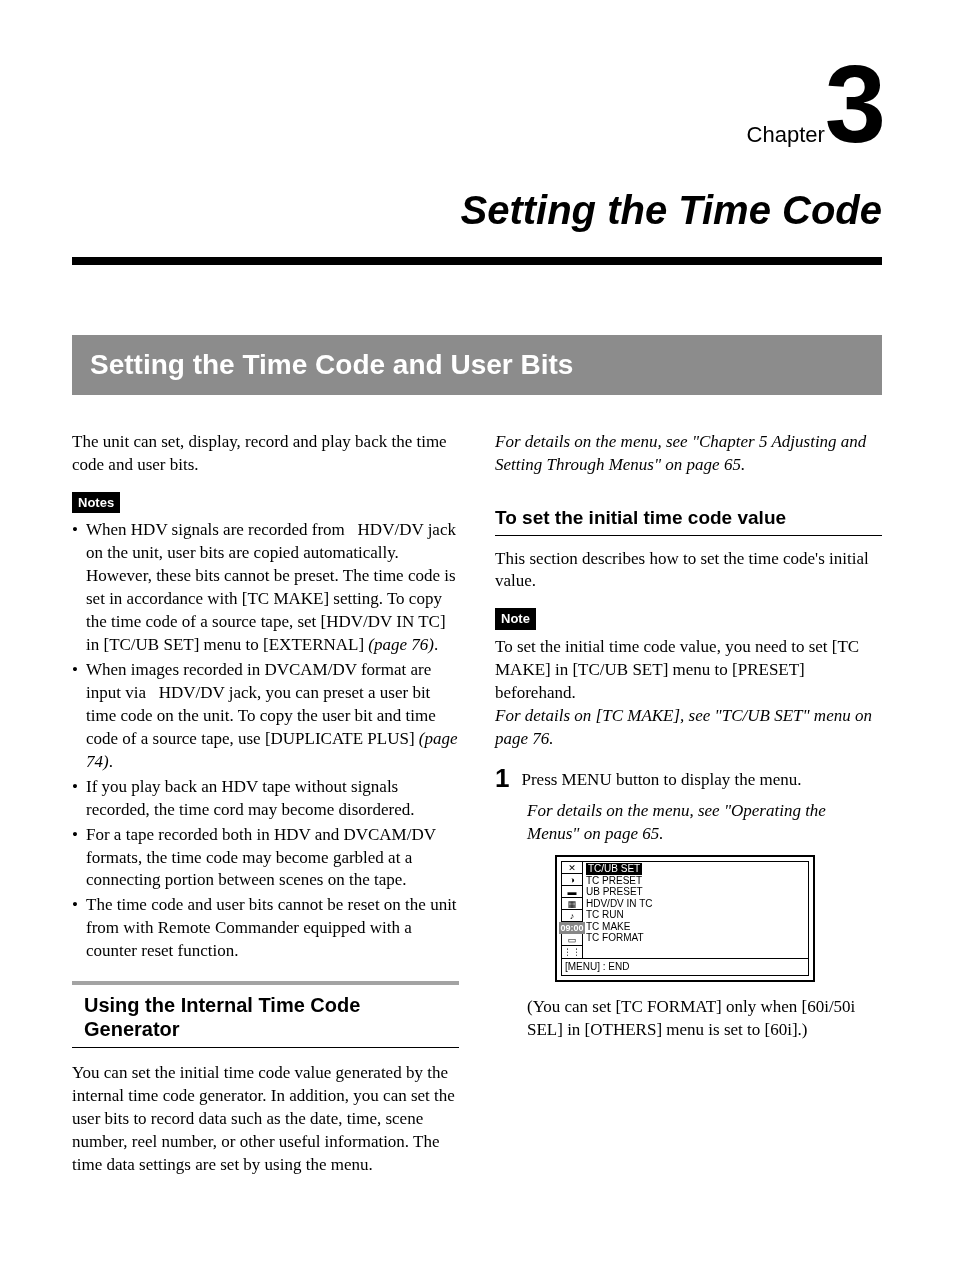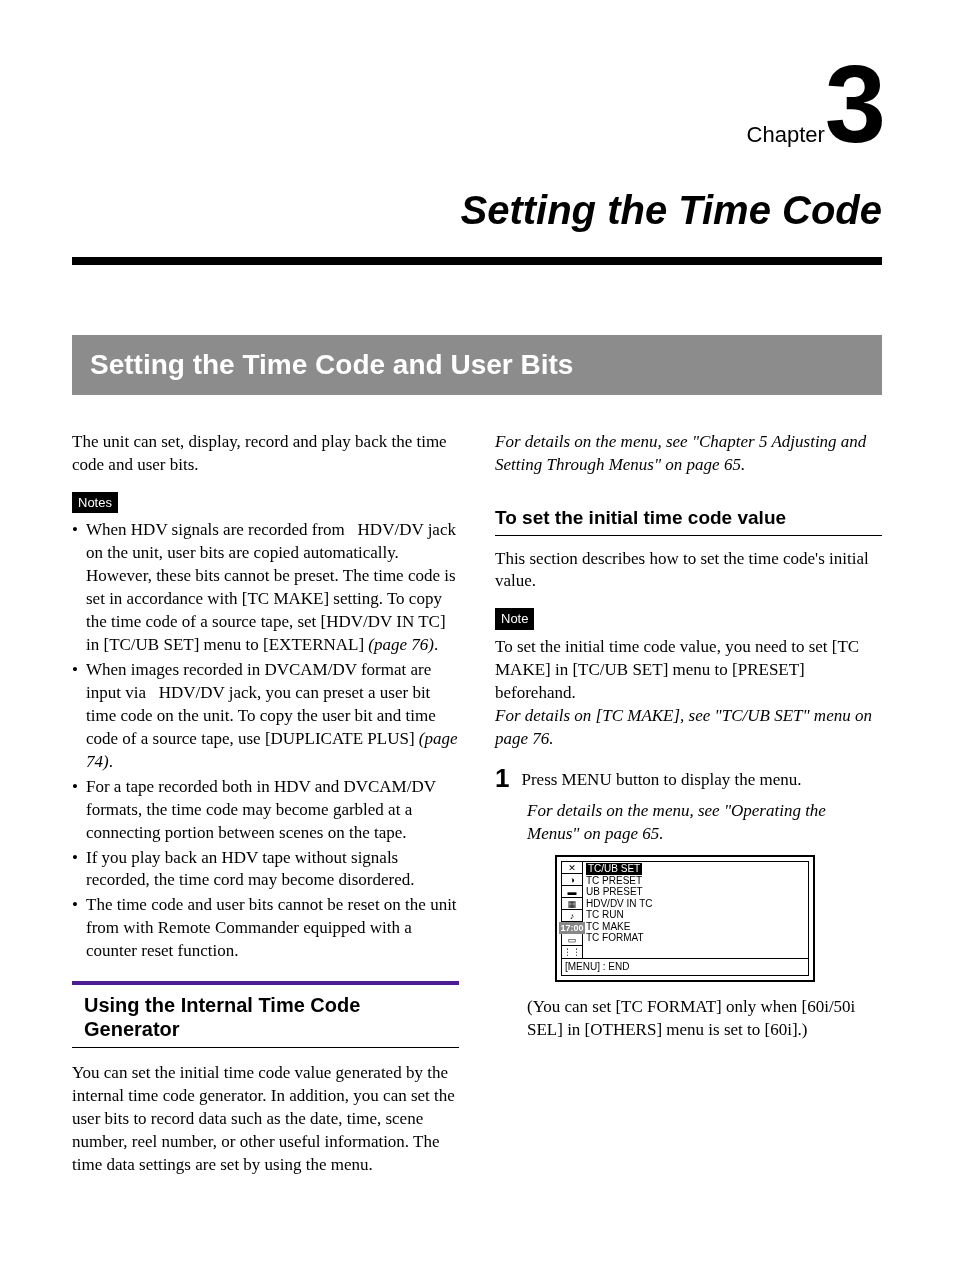--- a/index.html
+++ b/index.html
@@ -9,26 +9,26 @@
   .chapter-label { font-family: Arial, Helvetica, sans-serif; font-size: 22px; display: inline-block; vertical-align: baseline; }
   .chapter-num { font-family: Arial, Helvetica, sans-serif; font-size: 110px; font-weight: 700; display: inline-block; vertical-align: baseline; line-height: 0.8; letter-spacing: -4px; }
   .title-block { margin-bottom: 70px; }
   .title-rule-top { height: 2px; background: #000; margin-top: 18px; }
   .title-rule-bot { height: 6px; background: #000; }
   .title-text { font-family: Arial, Helvetica, sans-serif; font-size: 40px; font-weight: 700; font-style: italic; text-align: right; padding: 0 0 6px 0; }
   .section-bar { background: #8c8c8c; color: #fff; font-family: Arial, Helvetica, sans-serif; font-size: 28px; font-weight: 700; padding: 14px 18px; margin-bottom: 36px; margin-top: 17px; }
   .cols { display: flex; gap: 36px; }
   .col { flex: 1 1 0; font-size: 17px; line-height: 1.35; }
   .para { margin-bottom: 14px; }
-  .notes-tag, .note-tag { display: inline-block; background: #000; color: #fff; font-family: Arial, Helvetica, sans-serif; font-size: 13px; font-weight: 400; padding: 2px 6px; margin-bottom: 6px; }
+  .notes-tag, .note-tag { display: inline-block; background: #000; color: #fff; font-family: Arial, Helvetica, sans-serif; font-size: 13px; font-weight: 700; padding: 2px 6px; margin-bottom: 6px; }
   ul.bullets { list-style: none; padding-left: 0; }
   ul.bullets li { position: relative; padding-left: 14px; margin-bottom: 2px; }
   ul.bullets li::before { content: "•"; position: absolute; left: 0; top: 0; }
   .italic { font-style: italic; }
-  .sub-head { font-family: Arial, Helvetica, sans-serif; font-size: 20px; font-weight: 700; border-top: 4px solid #4c1d95; border-bottom: 1px solid #000; padding: 8px 4px 6px 12px; margin: 18px 0 14px 0; line-height: 1.2; }
+  .sub-head { font-family: Arial, Helvetica, sans-serif; font-size: 20px; font-weight: 700; border-top: 4px solid #a3a3a3; border-bottom: 1px solid #000; padding: 8px 4px 6px 12px; margin: 18px 0 14px 0; line-height: 1.2; }
   .sub-head2 { font-family: Arial, Helvetica, sans-serif; font-size: 19px; font-weight: 700; border-bottom: 1px solid #000; padding-bottom: 4px; margin: 28px 0 12px 0; }
   .step { display: flex; align-items: flex-start; gap: 12px; margin: 10px 0 8px 0; }
   .step-num { font-family: Arial, Helvetica, sans-serif; font-size: 26px; font-weight: 700; line-height: 1; }
   .step-body { flex: 1; padding-top: 4px; }
   .step-note { margin-left: 32px; font-style: italic; margin-bottom: 10px; }
   .menu-fig { margin: 6px 0 14px 60px; border: 2px solid #000; width: 260px; padding: 4px; font-family: Arial, Helvetica, sans-serif; font-size: 10px; }
   .menu-fig-inner { display: flex; }
   .menu-icons { width: 22px; border: 1px solid #000; }
   .icon-cell { height: 12px; border-bottom: 1px solid #000; display:flex; align-items:center; justify-content:center; font-size:9px; }
   .icon-cell:last-child { border-bottom:none; }
@@ -62,22 +62,22 @@
       <div class="notes-tag">Notes</div>
       <ul class="bullets">
         <li>
           <span>When HDV signals are recorded from   HDV/DV jack on the unit, user bits are copied automatically. However, these bits cannot be preset. The time code is set in accordance with [TC MAKE] setting. To copy the time code of a source tape, set [HDV/DV IN TC] in [TC/UB SET] menu to [EXTERNAL] </span>
           <span class="italic">(page 76)</span><span>.</span>
         </li>
         <li>
           <span>When images recorded in DVCAM/DV format are input via   HDV/DV jack, you can preset a user bit time code on the unit. To copy the user bit and time code of a source tape, use [DUPLICATE PLUS] </span>
           <span class="italic">(page 74)</span><span>.</span>
         </li>
+        <li><span>If you play back an HDV tape without signals recorded, the time cord may become disordered.</span></li>
         <li><span>For a tape recorded both in HDV and DVCAM/DV formats, the time code may become garbled at a connecting portion between scenes on the tape.</span></li>
-        <li><span>If you play back an HDV tape without signals recorded, the time cord may become disordered.</span></li>
         <li><span>The time code and user bits cannot be reset on the unit from with Remote Commander equipped with a counter reset function.</span></li>
       </ul>
 
       <div class="sub-head">Using the Internal Time Code Generator</div>
       <p class="para">You can set the initial time code value generated by the internal time code generator. In addition, you can set the user bits to record data such as the date, time, scene number, reel number, or other useful information. The time data settings are set by using the menu.</p>
     </div>
 
     <div class="col">
       <p class="para italic">For details on the menu, see "Chapter 5 Adjusting and Setting Through Menus" on page 65.</p>
 
@@ -97,21 +97,21 @@
 
       <div class="menu-fig">
         <div class="menu-fig-inner">
           <div class="menu-icons">
             <div class="icon-cell">✕</div>
             <div class="icon-cell">◑</div>
             <div class="icon-cell">▬</div>
             <div class="icon-cell">▦</div>
             <div class="icon-cell">♪</div>
             <div class="icon-cell">
-                <span style="background:#888;color:#fff;padding:0 1px;font-weight:700;">17:00</span>
+                <span style="background:#888;color:#fff;padding:0 1px;font-weight:700;">09:00</span>
               </div>
             <div class="icon-cell">▭</div>
             <div class="icon-cell">⋮⋮</div>
           </div>
           <div class="menu-list">
             <div><span class="hl">TC/UB SET</span></div>
             <div>TC PRESET</div>
             <div>UB PRESET</div>
             <div>HDV/DV IN TC</div>
             <div>TC RUN</div>

